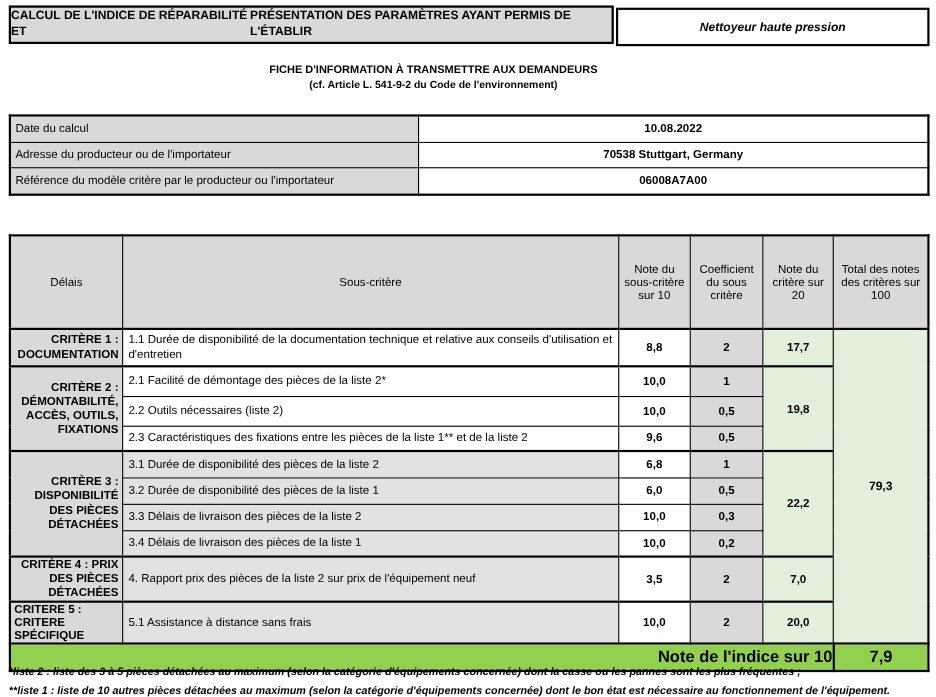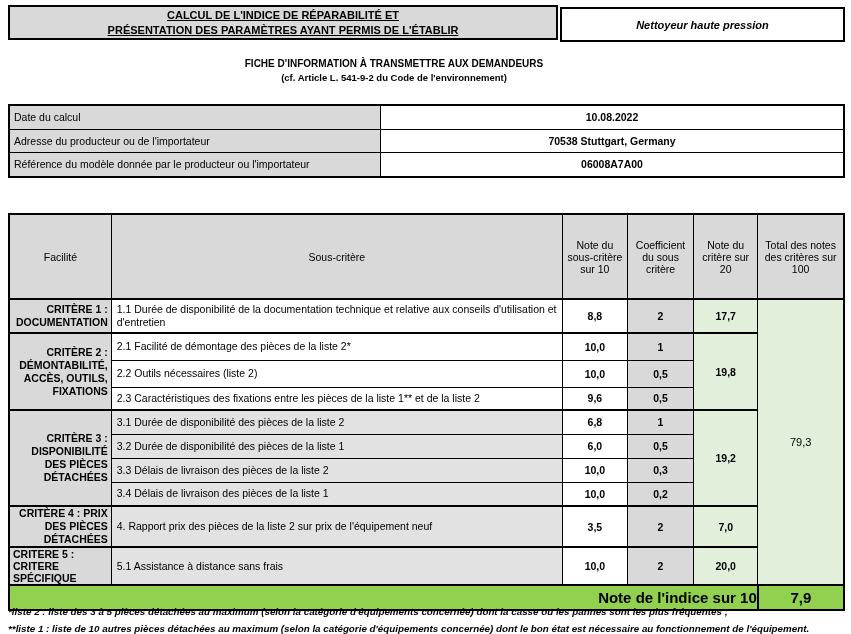--- a/index.html
+++ b/index.html
@@ -6,22 +6,22 @@
   html,body { margin:0; padding:0; background:#ffffff; }
   .page {
     position:relative; width:851px; height:634px; background:#ffffff;
     font-family:"Liberation Sans", sans-serif; color:#000; overflow:hidden;
   }
 
   
   .title-box {
     position:absolute; left:8px; top:5px; width:546px; height:31px;
     background:#D9D9D9; border:2px solid #000;
-    display:flex; flex-direction:column; justify-content:center;
-    text-align:center; font-weight:bold; font-size:11px; line-height:15px;text-decoration:underline;
+    display:flex; flex-direction:row; justify-content:center;
+    text-align:left; font-weight:bold; font-size:11px; line-height:15px;
   }
   .product-box {
     position:absolute; left:560px; top:7px; width:281px; height:31px;
     background:#fff; border:2px solid #000;
     display:flex; align-items:center; justify-content:center;
     font-weight:bold; font-style:italic; font-size:11px;
   }
 
   
   .subtitle { position:absolute; left:4px; top:56px; width:780px; text-align:center; font-weight:bold; }
@@ -44,21 +44,21 @@
   }
   .score-table tr.head { height:85px; }
   .score-table td { font-size:10.5px; vertical-align:middle; }
   td.crit { background:#D9D9D9; font-weight:bold; text-align:right; padding:0 3px; line-height:13px; }
   td.crit.left { text-align:left; line-height:12px; }
   td.sub { text-align:left; padding:1px 5px; line-height:13px; background:#fff; }
   td.sub.shaded { background:#E2E2E2; }
   td.n10 { font-weight:bold; text-align:center; background:#fff; }
   td.coef { font-weight:bold; text-align:center; background:#D9D9D9; }
   td.n20 { font-weight:bold; text-align:center; background:#E2EFDA; }
-  td.total { font-weight:normal; text-align:center; background:#E2EFDA; font-size:11px; }
+  td.total { font-weight:bold; text-align:center; background:#E2EFDA; font-size:11px; }
   tr.group-top td { border-top:2px solid #000; }
   tr.r-11 { height:34px; } tr.r-21 { height:27px; } tr.r-22 { height:27px; } tr.r-23 { height:23px; }
   tr.r-31, tr.r-32, tr.r-33, tr.r-34 { height:24px; }
   tr.r-4 { height:36px; } tr.r-51 { height:34px; }
   tr.final { height:25px; }
   tr.final td { background:#92D050; border:2px solid #000; }
   td.final-label { text-align:right; font-weight:bold; font-size:15px; padding-right:0; }
   td.final-value { text-align:center; font-weight:bold; font-size:15px; }
 
   
@@ -87,38 +87,38 @@
     <tbody>
       <tr>
         <td class="lbl">Date du calcul</td>
         <td class="val">10.08.2022</td>
       </tr>
       <tr>
         <td class="lbl">Adresse du producteur ou de l'importateur</td>
         <td class="val">70538 Stuttgart, Germany</td>
       </tr>
       <tr>
-        <td class="lbl">Référence du modèle donnée par le producteur ou l'importateur</td>
+        <td class="lbl">Référence du modèle critère par le producteur ou l'importateur</td>
         <td class="val">06008A7A00</td>
       </tr>
     </tbody>
   </table>
 
   <table class="score-table">
     <colgroup>
       <col style="width:102px">
         <col style="width:450px">
         <col style="width:65px">
       <col style="width:66px">
         <col style="width:64px">
         <col style="width:86px">
     </colgroup>
     <tbody>
       <tr class="head">
-        <th>Facilité</th>
+        <th>Délais</th>
         <th>Sous-critère</th>
         <th>Note du sous-critère sur 10</th>
         <th>Coefficient du sous critère</th>
         <th>Note du critère sur 20</th>
         <th>Total des notes des critères sur 100</th>
       </tr>
 
       <tr class="r-11 group-top">
         <td class="crit">CRITÈRE 1 : DOCUMENTATION</td>
         <td class="sub">1.1 Durée de disponibilité de la documentation technique et relative aux conseils d'utilisation et d'entretien</td>
@@ -144,21 +144,21 @@
         <td class="sub">2.3 Caractéristiques des fixations entre les pièces de la liste 1** et de la liste 2</td>
         <td class="n10">9,6</td>
         <td class="coef">0,5</td>
       </tr>
 
       <tr class="r-31 group-top">
         <td class="crit" rowspan="4">CRITÈRE 3 : DISPONIBILITÉ DES PIÈCES DÉTACHÉES</td>
         <td class="sub shaded">3.1 Durée de disponibilité des pièces de la liste 2</td>
         <td class="n10">6,8</td>
         <td class="coef">1</td>
-        <td class="n20" rowspan="4">19,2</td>
+        <td class="n20" rowspan="4">22,2</td>
       </tr>
       <tr class="r-32">
         <td class="sub shaded">3.2 Durée de disponibilité des pièces de la liste 1</td>
         <td class="n10">6,0</td>
         <td class="coef">0,5</td>
       </tr>
       <tr class="r-33">
         <td class="sub shaded">3.3 Délais de livraison des pièces de la liste 2</td>
         <td class="n10">10,0</td>
         <td class="coef">0,3</td>

